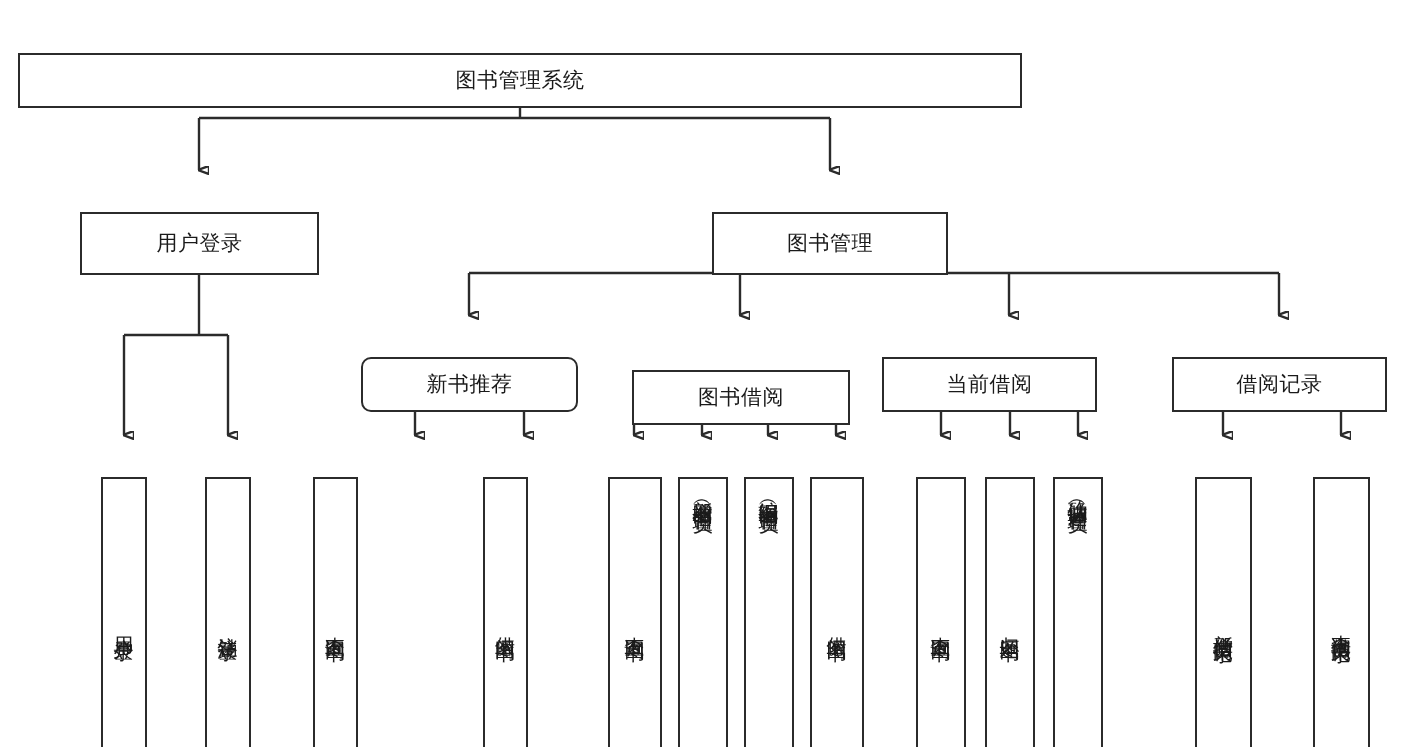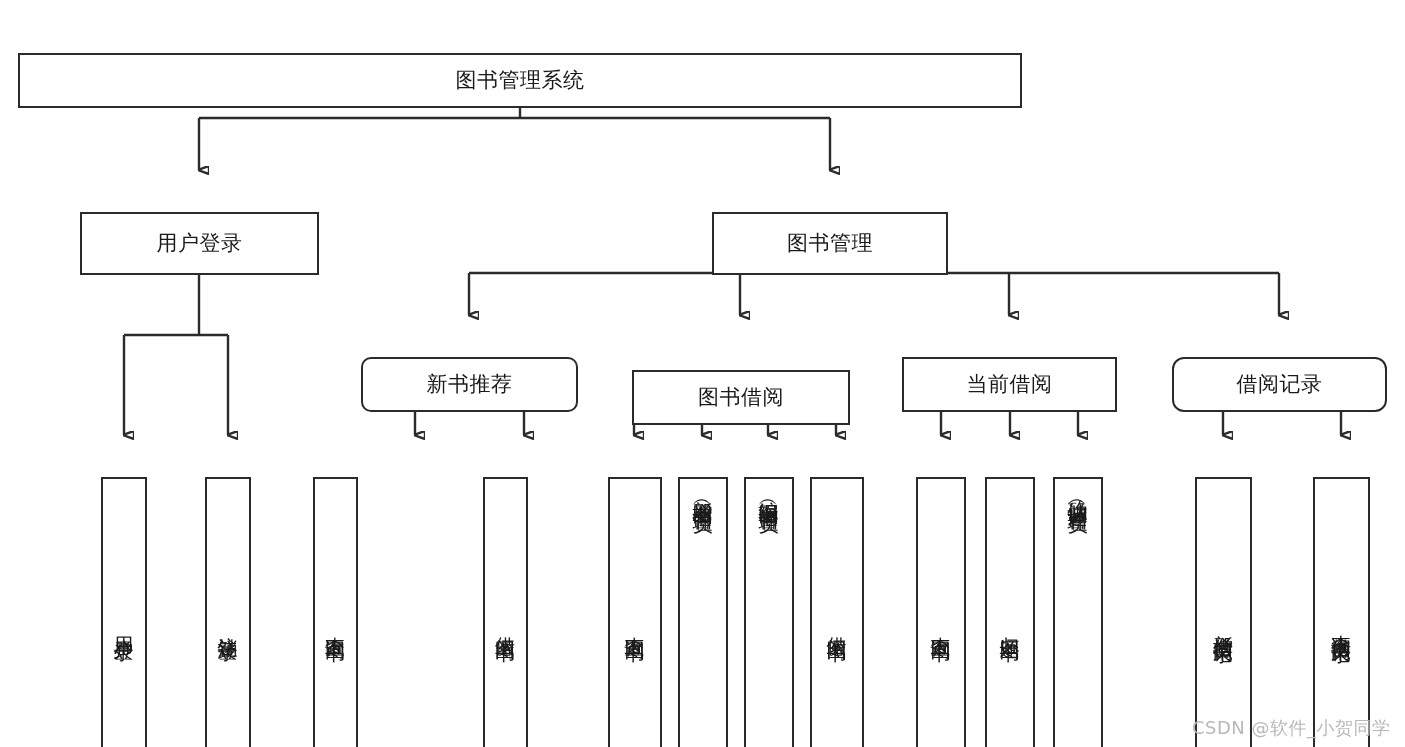--- a/index.html
+++ b/index.html
@@ -143,24 +143,24 @@
   <div class="node-box horizontal" style="left: 712px; top: 172px; width: 236px; height: 63px;">
     <span class="node-label">图书管理</span>
   </div>
 
   <div class="node-box horizontal" style="left: 361px; top: 317px; width: 217px; height: 55px; border-radius: 10px;">
     <span class="node-label">新书推荐</span>
   </div>
   <div class="node-box horizontal" style="left: 632px; top: 330px; width: 218px; height: 55px;">
     <span class="node-label">图书借阅</span>
   </div>
-  <div class="node-box horizontal" style="left: 902px; top: 317px; width: 215px; height: 55px;">
+  <div class="node-box horizontal" style="left: 882px; top: 317px; width: 215px; height: 55px;">
     <span class="node-label">当前借阅</span>
   </div>
-  <div class="node-box horizontal" style="left: 1172px; top: 317px; width: 215px; height: 55px; border-radius: 12px;">
+  <div class="node-box horizontal" style="left: 1172px; top: 317px; width: 215px; height: 55px;">
     <span class="node-label">借阅记录</span>
   </div>
 
   <div class="node-box vertical centered" style="left: 101px; top: 437px; width: 46px; height: 295px;">
     <span class="node-label">用户登录</span>
   </div>
   <div class="node-box vertical centered" style="left: 205px; top: 437px; width: 46px; height: 295px;">
     <span class="node-label">注销登录</span>
   </div>
   <div class="node-box vertical centered" style="left: 313px; top: 437px; width: 45px; height: 295px;">
@@ -190,14 +190,13 @@
   <div class="node-box vertical" style="left: 1053px; top: 437px; width: 50px; height: 295px;">
     <span class="node-label">确认归还（管理员）</span>
   </div>
   <div class="node-box vertical centered" style="left: 1195px; top: 437px; width: 57px; height: 295px;">
     <span class="node-label">新增借阅记录</span>
   </div>
   <div class="node-box vertical centered" style="left: 1313px; top: 437px; width: 57px; height: 295px;">
     <span class="node-label">查询借阅记录</span>
   </div>
 
-  <div class="watermark">CSDN @软件_小贺同学</div>
 </div>
 
 </body></html>

